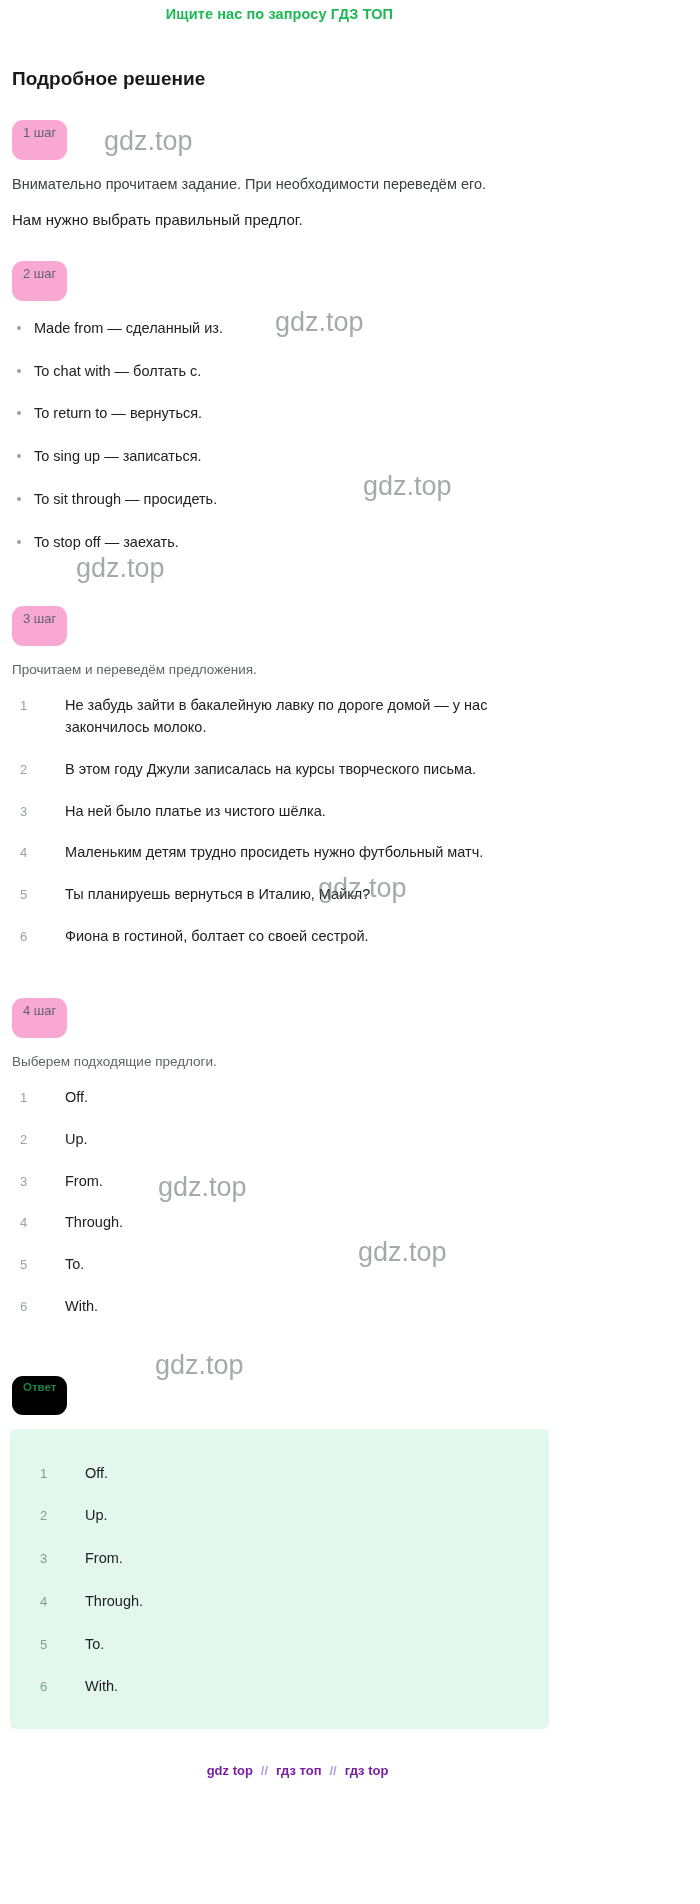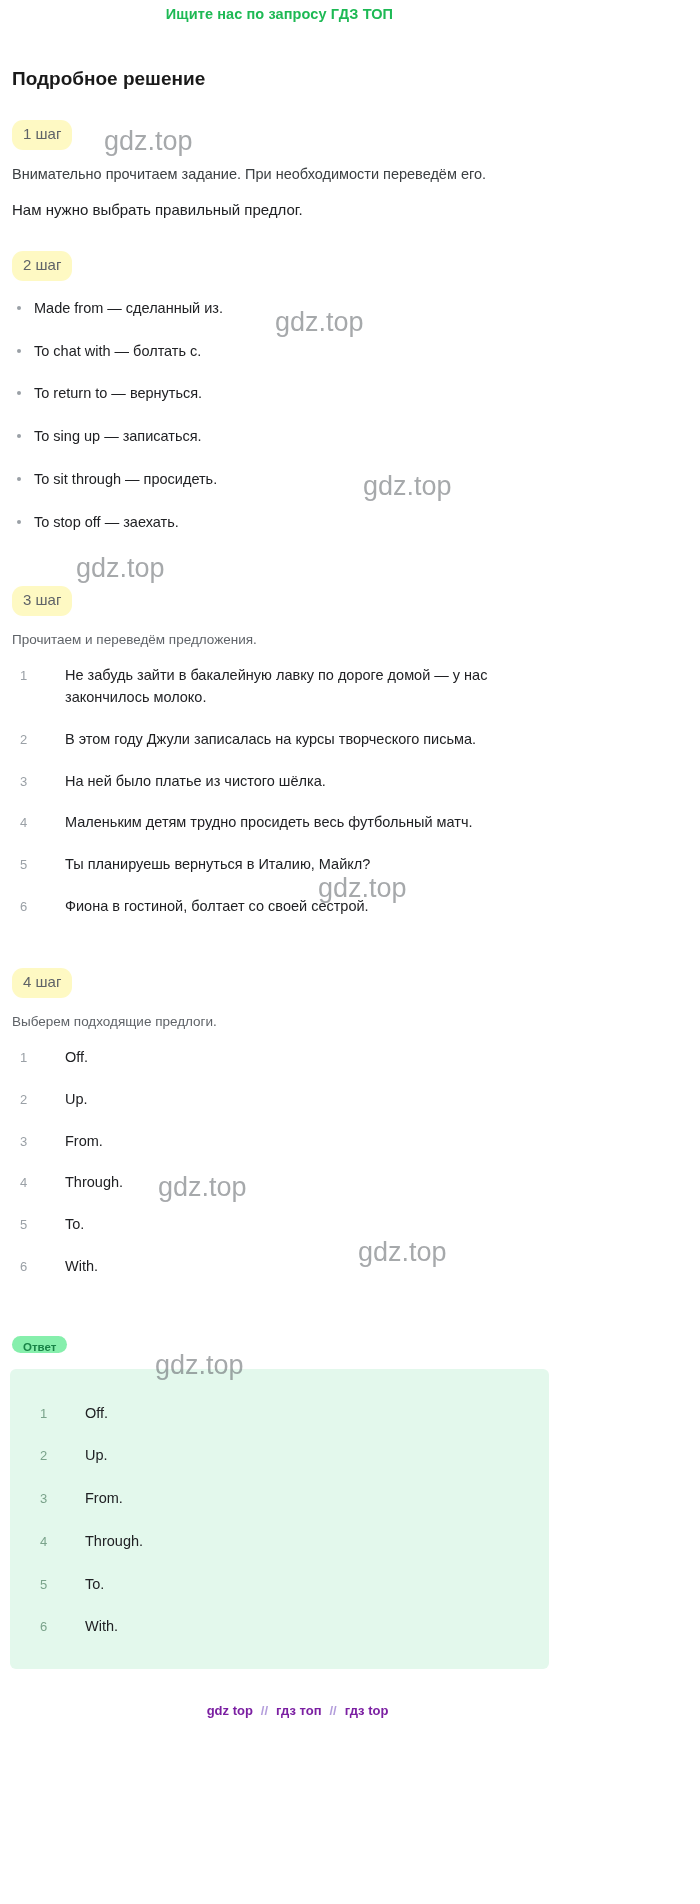--- a/index.html
+++ b/index.html
@@ -31,25 +31,25 @@
 
   h2.subtitle {
     font-size: 19px;
     font-weight: bold;
     margin: 44px 0 0 12px;
     color: #1a1a1a;
   }
 
   .step-chip {
     display: inline-block;
-    background: #fef9c3;
+    background: #f9a8d4;
     color: #5f6368;
-    font-size: 15px;
+    font-size: 13px;
     border-radius: 11px;
-    padding: 5px 11px 8px 11px;
+    padding: 5px 11px 20px 11px;
     margin: 30px 0 0 12px;
   }
 
   .para {
     font-size: 14.5px;
     color: #3c4043;
     margin: 14px 12px 0 12px;
     line-height: 1.45;
   }
   .para.strong-black { color: #202124; font-size: 15px; }
@@ -97,26 +97,26 @@
     content: counter(item);
     position: absolute;
     left: 20px;
     top: 1px;
     color: #9aa0a6;
     font-size: 13px;
   }
 
   .answer-chip {
     display: inline-block;
-    background: #86efac;
+    background: #000000;
     color: #188347;
     font-size: 11.5px;
     font-weight: bold;
     border-radius: 11px;
-    padding: 5px 11px 0 11px;
+    padding: 5px 11px 22px 11px;
     margin: 38px 0 0 12px;
   }
 
   .answer-box {
     background: #e3f8ec;
     border-radius: 6px;
     margin: 14px 10px 0 10px;
     padding: 18px 10px 10px 10px;
   }
   .answer-box ol.numlist li { margin-bottom: 21px; }
@@ -172,21 +172,21 @@
     <li>To stop off — заехать.</li>
   </ul>
 
   
   <div class="step-chip">3 шаг</div>
   <p class="para small">Прочитаем и переведём предложения.</p>
   <ol class="numlist">
     <li>Не забудь зайти в бакалейную лавку по дороге домой — у нас закончилось молоко.</li>
     <li>В этом году Джули записалась на курсы творческого письма.</li>
     <li>На ней было платье из чистого шёлка.</li>
-    <li>Маленьким детям трудно просидеть весь футбольный матч.</li>
+    <li>Маленьким детям трудно просидеть нужно футбольный матч.</li>
     <li>Ты планируешь вернуться в Италию, Майкл?</li>
     <li>Фиона в гостиной, болтает со своей сестрой.</li>
   </ol>
 
   
   <div class="step-chip">4 шаг</div>
   <p class="para small">Выберем подходящие предлоги.</p>
   <ol class="numlist">
     <li>Off.</li>
     <li>Up.</li>

